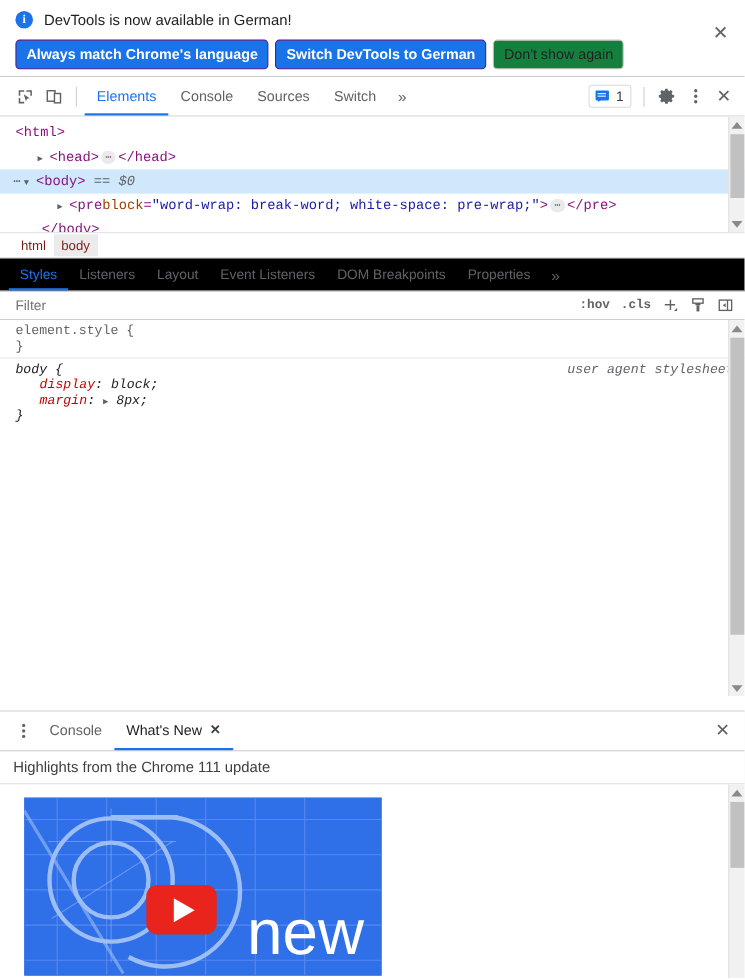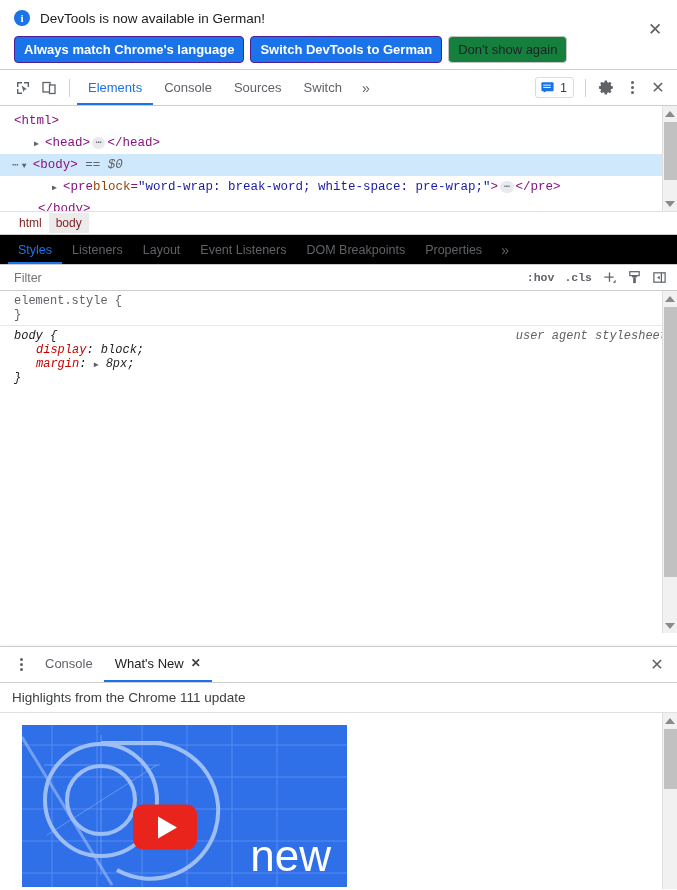--- a/index.html
+++ b/index.html
@@ -198,21 +198,21 @@
     width: 64px; height: 45px; background: #e8241d; border-radius: 10px;
     display: flex; align-items: center; justify-content: center;
   }
   .play-tri {
     width: 0; height: 0; border-left: 19px solid #fff;
     border-top: 11px solid transparent; border-bottom: 11px solid transparent;
     margin-left: 5px;
   }
   .new-word {
     position: absolute; right: 16px; bottom: 6px; color: #fff;
-    font-size: 44px; font-family: "Liberation Sans", sans-serif;
+    font-size: 58px; font-family: "Liberation Sans", sans-serif;
   }
 
   
   .vscroll {
     position: absolute; right: 0; width: 15px;
     background: #f1f1f1; border-left: 1px solid #e0e0e0;
   }
   .vscroll .up, .vscroll .down {
     position: absolute; left: 0; width: 14px; height: 15px;
     display: flex; align-items: center; justify-content: center;

